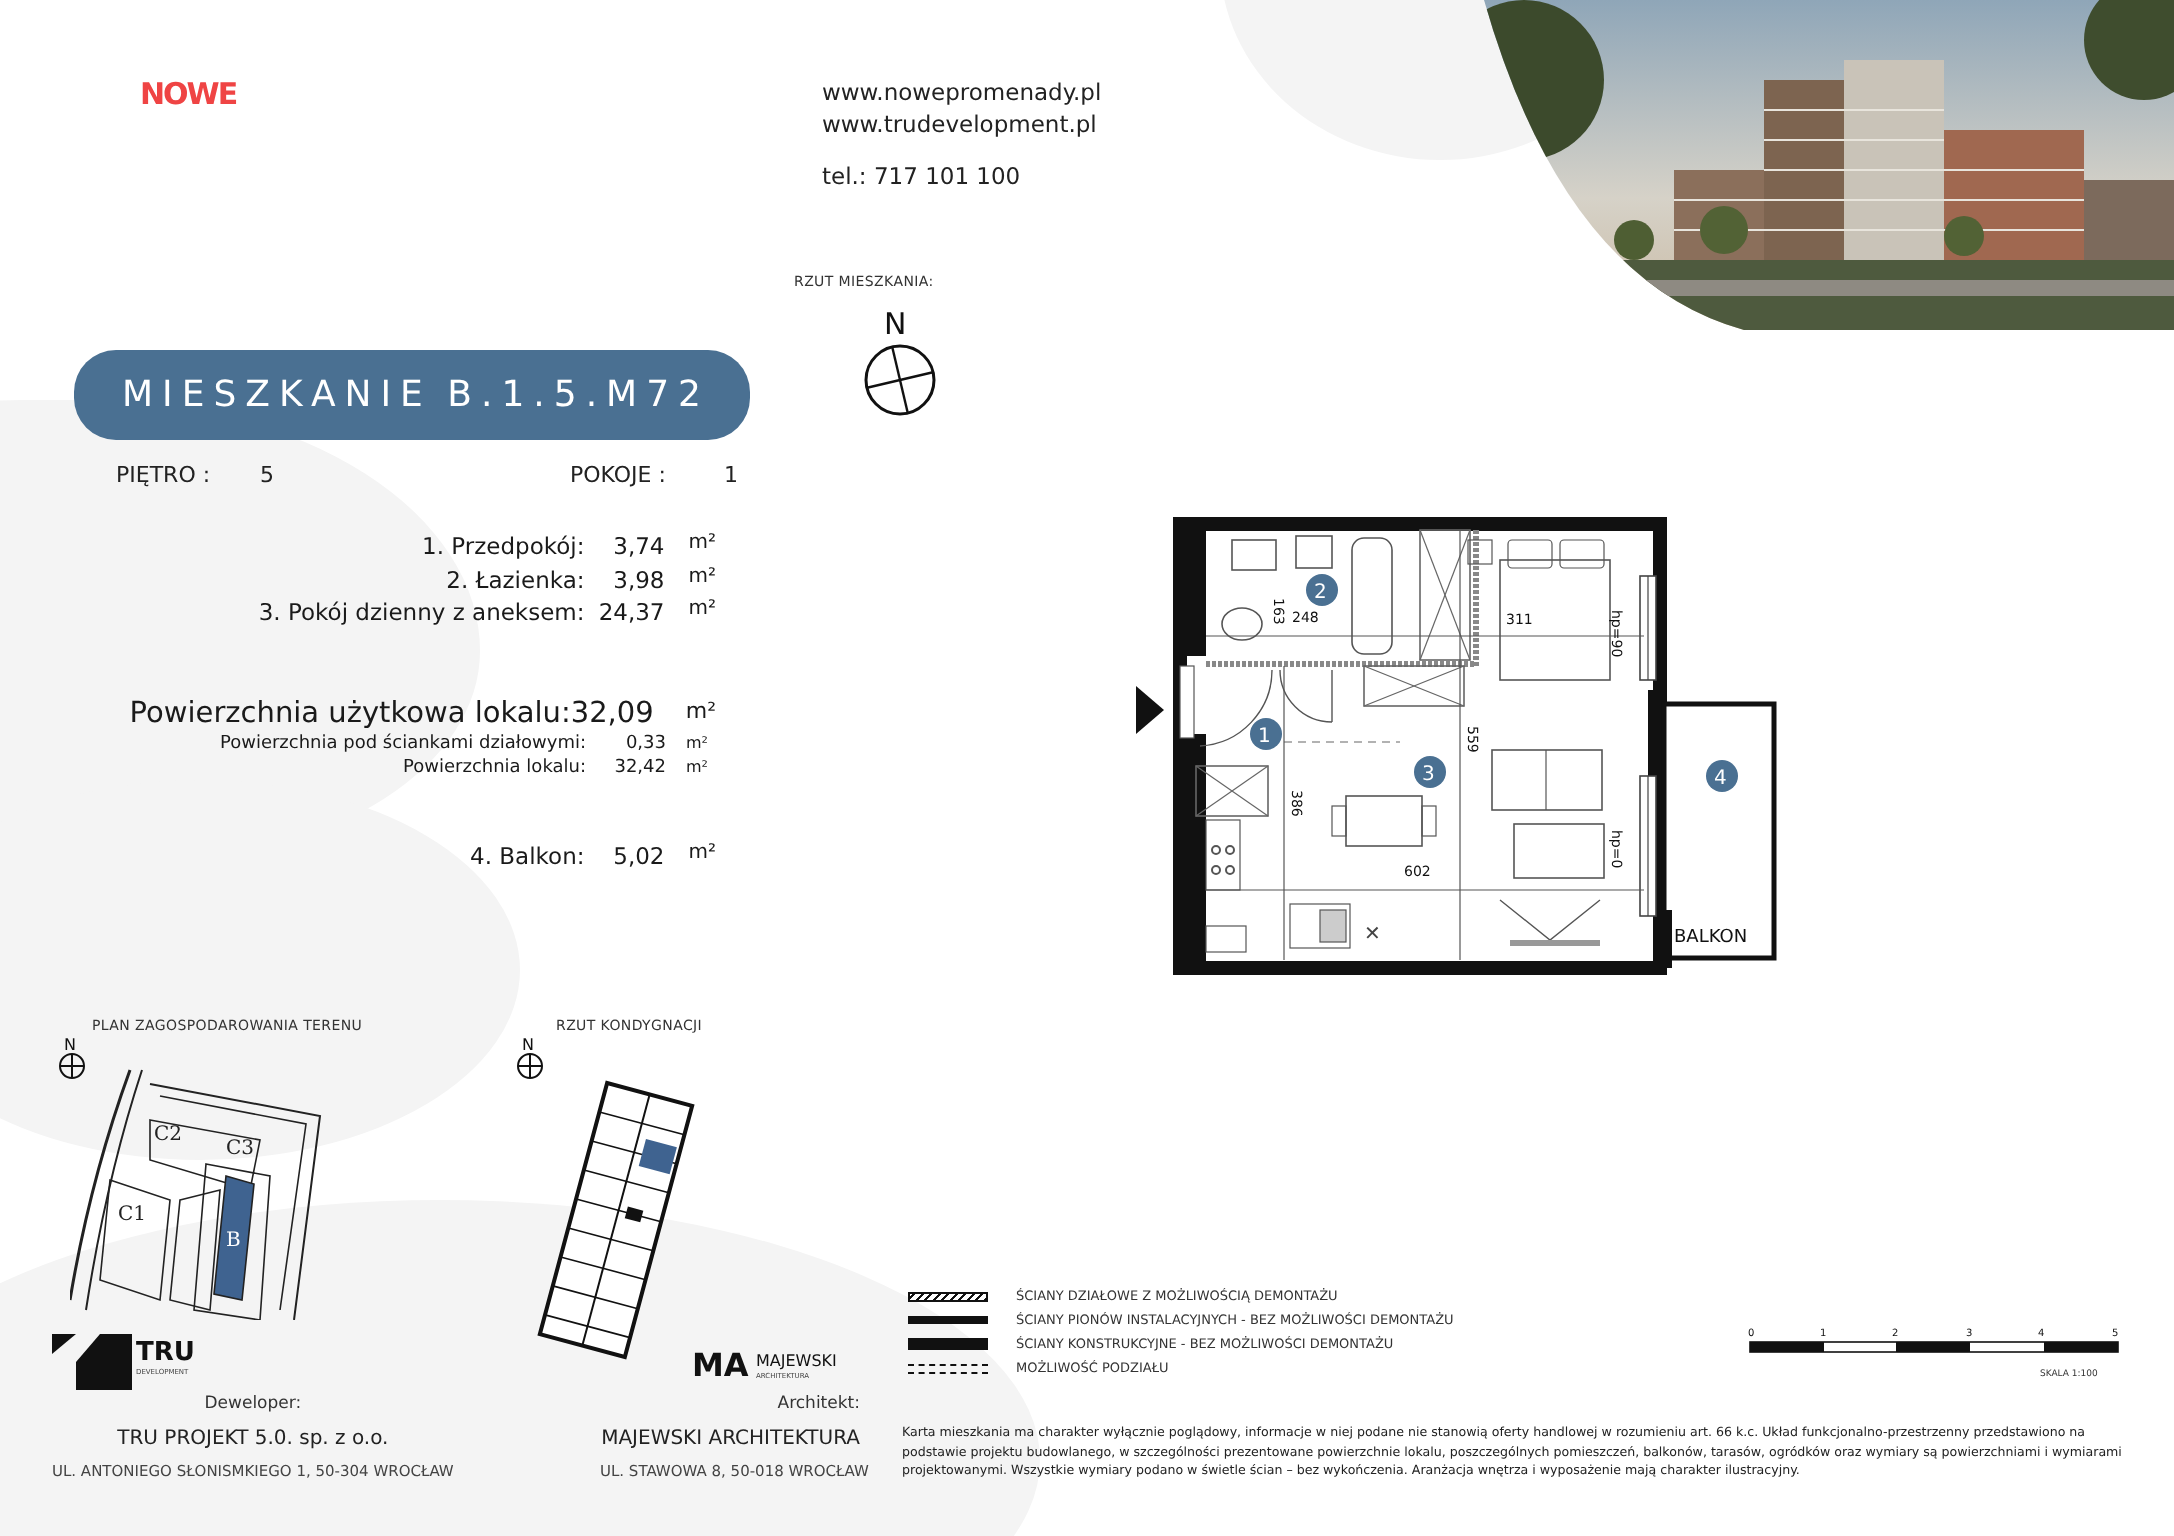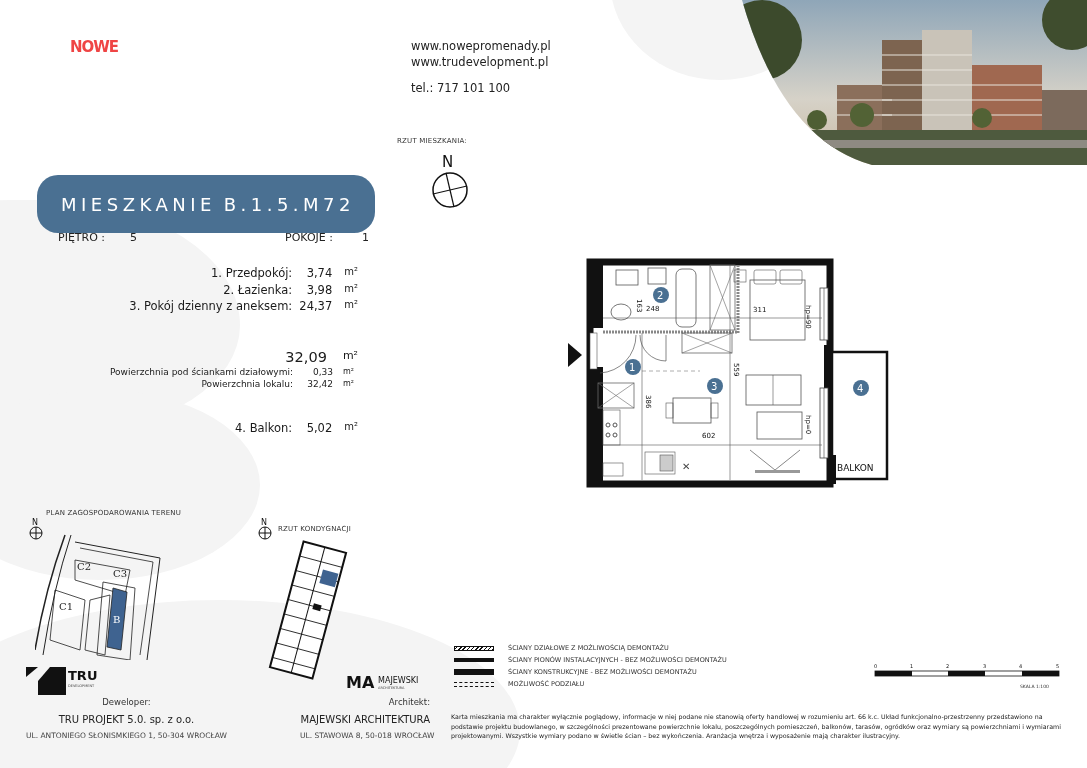--- a/index.html
+++ b/index.html
@@ -16,21 +16,21 @@
   .logo .l2, .logo .l3 { font-size: 34px; letter-spacing: -2px; }
 
   .contacts { left: 411px; top: 38px; font-size: 11.5px; line-height: 16px; color: #222; }
   .contacts .tel { margin-top: 10px; display: block; }
 
   .hero { left: 742px; top: 0; width: 345px; height: 165px; overflow: hidden; }
 
   .rzut-label { left: 397px; top: 137px; font-size: 7px; color: #333; letter-spacing: 0.2px; }
   .compass { left: 428px; top: 152px; }
 
-  .title-pill { left: 37px; top: 175px; width: 338px; height: 58px; background: #4a7092; border-radius: 21px; color: #fff; font-size: 18px; letter-spacing: 4.5px; display: flex; align-items: center; justify-content: space-between; padding: 0 20px 0 24px; }
+  .title-pill { left: 37px; top: 175px; width: 338px; height: 45px; background: #4a7092; border-radius: 21px; color: #fff; font-size: 18px; letter-spacing: 4.5px; display: flex; align-items: center; justify-content: space-between; padding: 0 20px 0 24px; }
 
   .kv { font-size: 11px; color: #222; }
   .rooms { left: 58px; top: 265px; width: 300px; font-size: 11.5px; }
   .row { display: flex; justify-content: flex-end; height: 16.5px; align-items: center; }
   .row .val { display: flex; gap: 12px; }
   .row .val .num { text-align: right; min-width: 40px; }
   .unit { font-size: 10px; }
 
   .total { left: 58px; top: 348px; width: 300px; }
   .total .big { font-size: 14.5px; height: 18px; }
@@ -150,20 +150,21 @@
     <span>3. Pokój dzienny z aneksem:</span>
     <span class="val">
         <span class="num">24,37</span>
         <span class="unit">m²</span>
       </span>
   </div>
 </div>
 
 <div class="abs total">
   <div class="row big">
+    <span>Powierzchnia użytkowa lokalu:</span>
     <span class="val" style="gap:16px">
         <span class="num">32,09</span>
         <span style="font-size:11px">m²</span>
       </span>
   </div>
   <div class="row small">
     <span>Powierzchnia pod ściankami działowymi:</span>
     <span class="val" style="gap:10px;padding-right:4px">
         <span class="num">0,33</span>
         <span style="font-size:8px">m²</span>
@@ -305,21 +306,21 @@
     <polygon points="55,70 75,65 70,125 50,120" fill="none" stroke="#222" stroke-width="0.8"></polygon>
     <polygon points="68,52 100,58 95,130 62,125" fill="none" stroke="#222" stroke-width="0.8"></polygon>
     <polygon points="78,58 92,62 86,120 72,117" fill="#3f6390" stroke="#222" stroke-width="0.8"></polygon>
     <text x="78" y="93" font-size="10" fill="#fff">B</text>
     <text x="42" y="40" font-size="10" fill="#222">C2</text>
     <text x="78" y="47" font-size="10" fill="#222">C3</text>
     <text x="24" y="80" font-size="10" fill="#222">C1</text>
   </svg>
 </div>
 
-<div class="abs small-caps-label" style="left:278px;top:509px;margin-top:16px;">RZUT KONDYGNACJI</div>
+<div class="abs small-caps-label" style="left:278px;top:509px;">RZUT KONDYGNACJI</div>
 <div class="abs" style="left:257px;top:517px;">
   <svg width="18" height="24">
       <text x="4" y="8" font-size="8" fill="#111">N</text>
       <circle cx="8" cy="16" r="6" fill="none" stroke="#111"></circle>
       <line x1="2" y1="16" x2="14" y2="16" stroke="#111"></line>
       <line x1="8" y1="10" x2="8" y2="22" stroke="#111"></line>
     </svg>
 </div>
 <div class="abs" style="left:268px;top:540px;">
   <svg width="80" height="140" viewBox="0 0 80 140">

